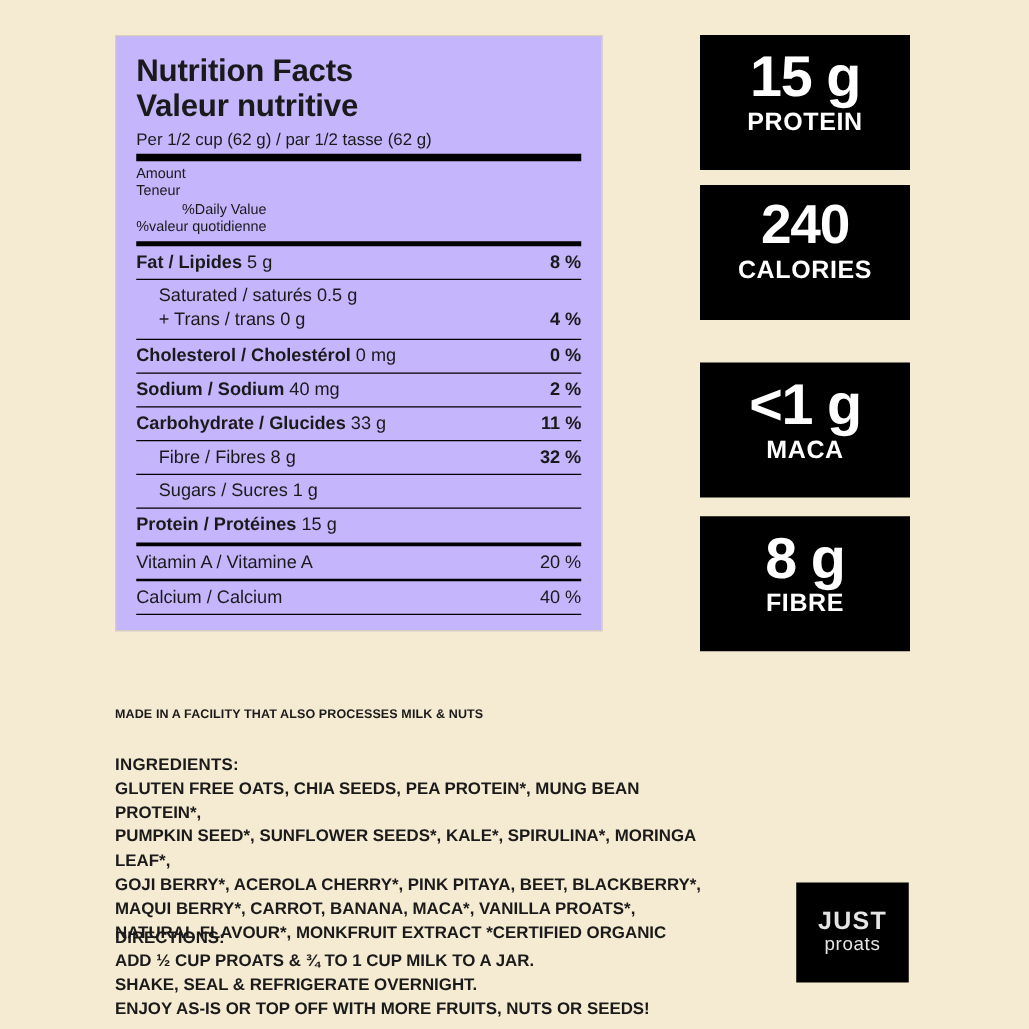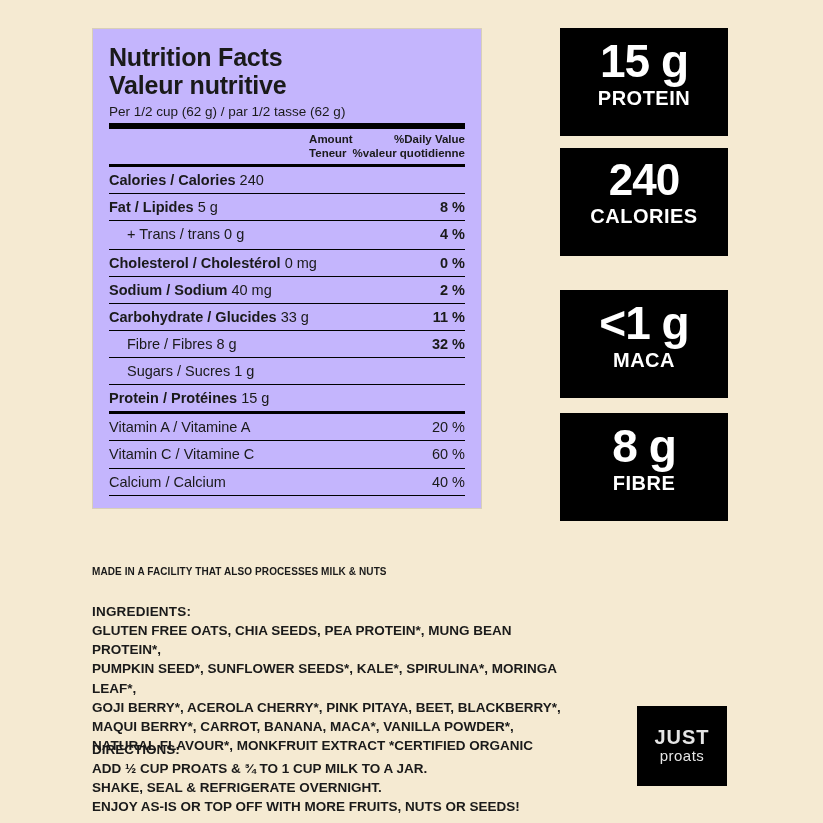--- a/index.html
+++ b/index.html
@@ -37,26 +37,27 @@
     font-size: 13.5px;
     margin-top: 5px;
     margin-bottom: 4px;
   }
   .rule-thick { border-top: 6px solid #000; margin: 3px 0 0 0; }
   .rule-med   { border-top: 3px solid #000; margin: 0; }
   .rule-thin  { border-top: 1px solid #000; margin: 0; }
 
   .dv-head {
     display: flex;
-    justify-content: flex-end;
+    justify-content: space-between;
     align-items: flex-start;
     font-size: 11.5px;
-    font-weight: bold;
+    font-weight: normal;
     line-height: 1.25;
     padding: 3px 0 3px 0;
+    flex-direction: column;
   }
   .dv-head .left  { text-align: left; }
   .dv-head .right { text-align: right; }
 
   .nf-row {
     display: flex;
     justify-content: space-between;
     align-items: baseline;
     font-size: 14.5px;
     padding: 4px 0 4px 0;
@@ -190,33 +191,33 @@
       <div>Teneur</div>
     </div>
     <div class="right">
       <div>%Daily Value</div>
       <div>%valeur quotidienne</div>
     </div>
   </div>
 
   <div class="rule-med"></div>
 
-  <div class="nf-row">
-    <div class="lbl"><span class="bold">Calories / Calories</span> <span class="amt">240</span></div>
-    <div class="val bold"></div>
-  </div>
   <div class="rule-thin"></div>
 
   <div class="nf-row">
     <div class="lbl"><span class="bold">Fat / Lipides</span> <span class="amt">5 g</span></div>
     <div class="val bold">8 %</div>
   </div>
   <div class="rule-thin"></div>
 
   <div class="nf-sub2">
+    <div class="line">
+      <span>Saturated / saturés 0.5 g</span>
+      <span class="val">&nbsp;</span>
+    </div>
     <div class="line">
       <span>+ Trans / trans 0 g</span>
       <span class="val bold">4 %</span>
     </div>
   </div>
   <div class="rule-thin"></div>
 
   <div class="nf-row">
     <div class="lbl"><span class="bold">Cholesterol / Cholestérol</span> <span class="amt">0 mg</span></div>
     <div class="val bold">0 %</div>
@@ -253,24 +254,20 @@
   </div>
 
   <div class="rule-med"></div>
 
   <div class="nf-row">
     <div class="lbl">Vitamin A / Vitamine A</div>
     <div class="val">20 %</div>
   </div>
   <div class="rule-thin"></div>
 
-  <div class="nf-row">
-    <div class="lbl">Vitamin C / Vitamine C</div>
-    <div class="val">60 %</div>
-  </div>
   <div class="rule-thin"></div>
 
   <div class="nf-row">
     <div class="lbl">Calcium / Calcium</div>
     <div class="val">40 %</div>
   </div>
   <div class="rule-thin"></div>
 
 
 </div>
@@ -296,21 +293,21 @@
 </div>
 
 <div class="facility">MADE IN A FACILITY THAT ALSO PROCESSES MILK &amp; NUTS</div>
 
 <div class="ingredients">
   <div class="heading">INGREDIENTS:</div>
   <div class="body">
     <div>GLUTEN FREE OATS, CHIA SEEDS, PEA PROTEIN*, MUNG BEAN PROTEIN*,</div>
     <div>PUMPKIN SEED*, SUNFLOWER SEEDS*, KALE*, SPIRULINA*, MORINGA LEAF*,</div>
     <div>GOJI BERRY*, ACEROLA CHERRY*, PINK PITAYA, BEET, BLACKBERRY*,</div>
-    <div>MAQUI BERRY*, CARROT, BANANA, MACA*, VANILLA POWDER*,</div>
+    <div>MAQUI BERRY*, CARROT, BANANA, MACA*, VANILLA PROATS*,</div>
     <div>NATURAL FLAVOUR*, MONKFRUIT EXTRACT *CERTIFIED ORGANIC</div>
   </div>
 </div>
 
 <div class="directions">
   <div class="heading">DIRECTIONS:</div>
   <div>ADD ½ CUP PROATS &amp; ¾ TO 1 CUP MILK TO A JAR.</div>
   <div>SHAKE, SEAL &amp; REFRIGERATE OVERNIGHT.</div>
   <div>ENJOY AS-IS OR TOP OFF WITH MORE FRUITS, NUTS OR SEEDS!</div>
 </div>

